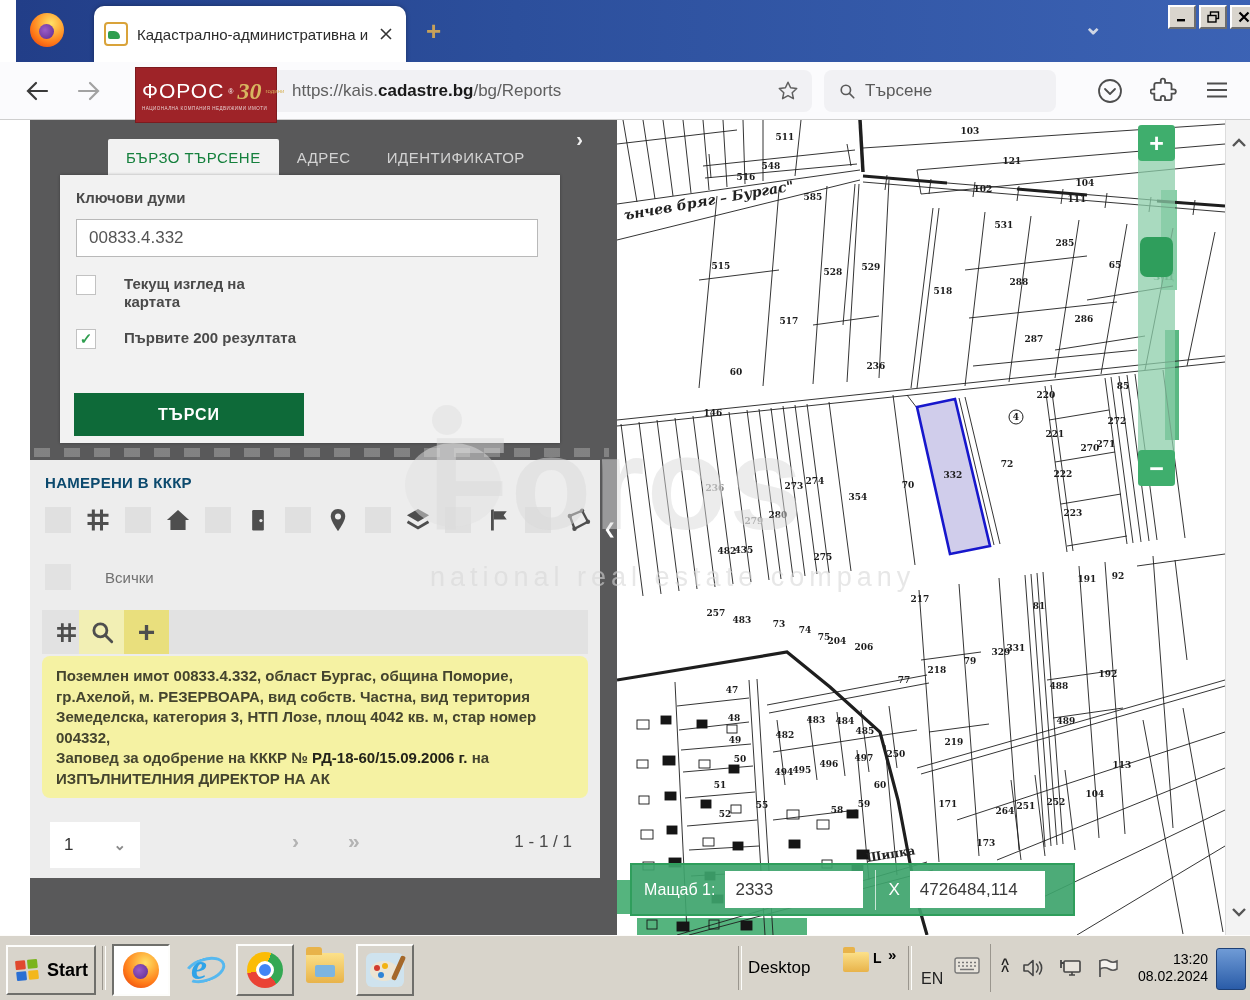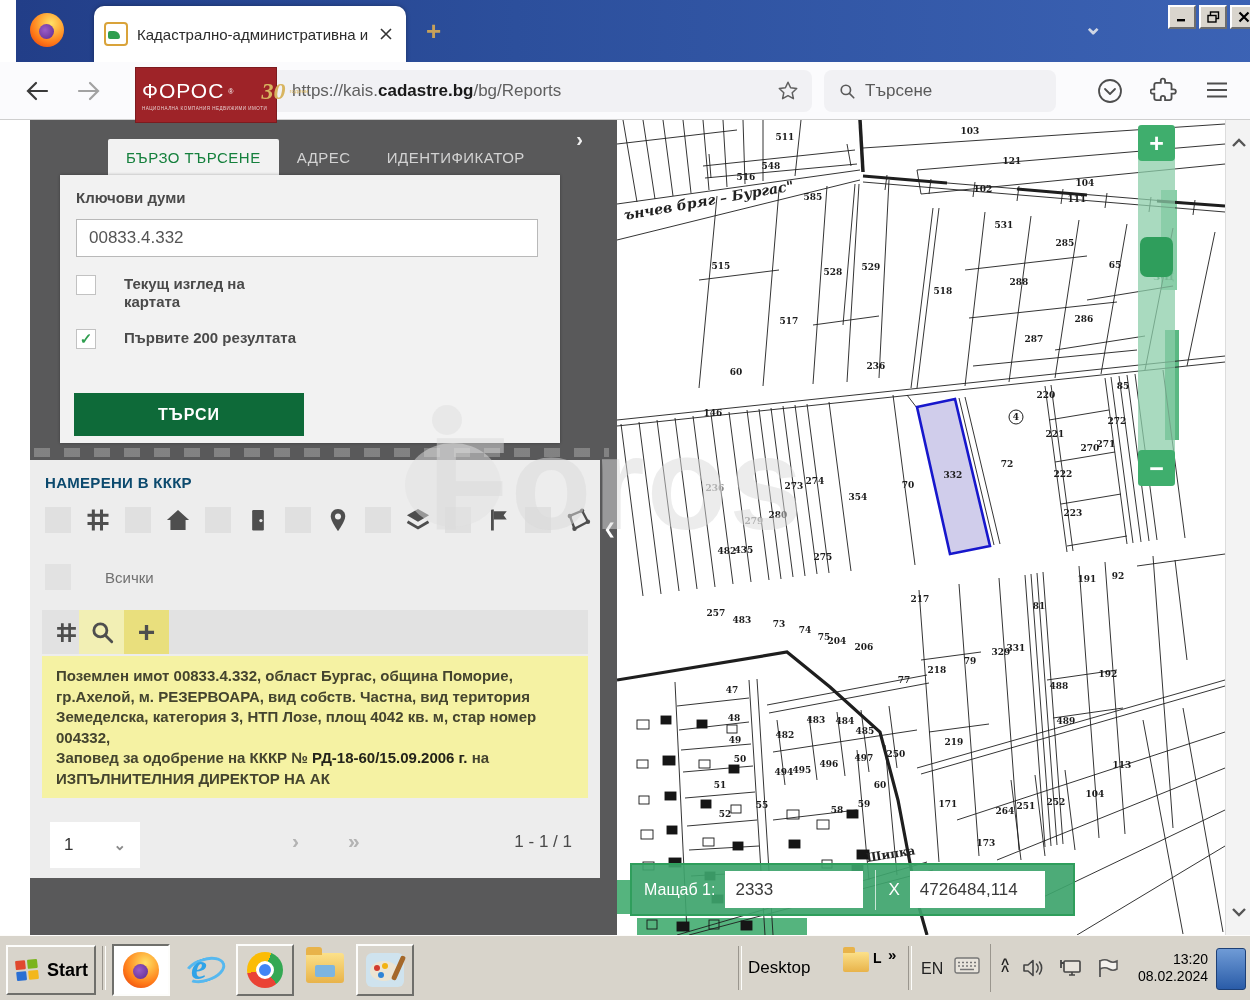--- a/index.html
+++ b/index.html
@@ -35,21 +35,21 @@
   #searchbox{position:absolute;left:824px;top:8px;width:232px;height:42px;background:#f1f1f4;border-radius:8px;
     display:flex;align-items:center;gap:9px;padding-left:14px;box-sizing:border-box;font-size:17px;color:#5a5a5a;}
   .nav-ico{position:absolute;top:15px;}
   #pocket-icon{left:1096px;}#puzzle-icon{left:1150px;}#menu-icon{left:1204px;}
   
   #foros-logo{position:absolute;left:136px;top:68px;width:140px;height:54px;background:#9e2328;z-index:60;
     display:flex;flex-direction:column;justify-content:center;padding:2px 6px;box-sizing:border-box;box-shadow:0 0 0 1px #7c1b1f;}
   #foros-logo .row{display:flex;align-items:center;gap:4px;}
   #foros-logo .brand{color:#fff;font-weight:normal;font-size:21px;letter-spacing:1px;}
   #foros-logo .reg{color:#fff;font-size:7px;vertical-align:top;}
-  #foros-logo .badge{color:#d8b560;font-family:"Liberation Serif",serif;font-style:italic;font-weight:bold;font-size:24px;line-height:20px;margin-left:24px;}
+  #foros-logo .badge{color:#d8b560;font-family:"Liberation Serif",serif;font-style:italic;font-weight:bold;font-size:24px;line-height:20px;}
   #foros-logo .badge-sub{color:#d8b560;font-size:6px;}
   #foros-logo .tagline{color:#e8cfcf;font-size:4.5px;letter-spacing:.5px;margin-top:3px;white-space:nowrap;}
   
   #content{position:absolute;left:0;top:120px;width:1250px;height:815px;background:#fff;}
   #panel{position:absolute;left:30px;top:0;width:587px;height:815px;background:#59595a;}
   #panel-chevron{position:absolute;right:34px;top:8px;color:#f0f0f0;font-size:20px;font-weight:bold;}
   #panel-collapse{position:absolute;right:1px;top:400px;color:#fff;font-size:15px;}
   .ptabs{position:absolute;left:78px;top:18px;display:flex;align-items:flex-end;height:38px;}
   .ptab{font-size:15px;letter-spacing:.5px;color:#d2d2d2;padding:10px 18px;}
   .ptab.active{background:#f2f2f2;color:#15803d;border-radius:2px 2px 0 0;}
@@ -76,21 +76,21 @@
   #all-row{position:absolute;left:15px;top:104px;display:flex;align-items:center;gap:34px;}
   #all-row .fcb{background:#e2e2e2;}
   #all-label{font-size:15px;color:#707070;}
   #result-bar{position:absolute;left:12px;top:150px;width:546px;height:44px;background:#e2e2e2;display:flex;align-items:center;}
   #result-bar .ficon{width:25px;height:25px;margin-left:12px;}
   #result-title{font-size:16px;color:#3f3f3f;margin-left:14px;flex:1;}
   .ycell{width:45px;height:44px;display:flex;align-items:center;justify-content:center;flex:none;}
   #cell-search{background:#f2efb4;}
   #cell-add{background:#e9df7d;font-size:30px;font-weight:bold;color:#4e4e4e;line-height:30px;}
   #yellow-box{position:absolute;left:12px;top:196px;width:546px;height:142px;background:#f5f2a3;
-    font-size:15px;font-weight:bold;color:#44442e;line-height:20.5px;padding:10px 14px;box-sizing:border-box;}
+    font-size:15px;font-weight:bold;color:#44442e;line-height:20.5px;padding:10px 14px;box-sizing:border-box;border-radius:8px;}
   #pager{position:absolute;left:0;top:352px;width:570px;height:66px;}
   #page-select{position:absolute;left:20px;top:10px;width:90px;height:46px;background:#fff;display:flex;align-items:center;
     font-size:17px;color:#333;padding:0 14px;box-sizing:border-box;justify-content:space-between;}
   #page-select .caret{color:#8a8a8a;font-size:15px;font-weight:bold;}
   .pager-arrow{position:absolute;top:18px;font-size:21px;color:#b3b3b3;font-weight:bold;line-height:21px;}
   #pg-next{left:262px;}#pg-last{left:318px;letter-spacing:-2px;}
   #pager-range{position:absolute;right:28px;top:20px;font-size:17px;color:#4a4a4a;}
   
   #map{position:absolute;left:617px;top:0;width:608px;height:815px;background:#fff;overflow:hidden;}
   #map-svg{position:absolute;left:0;top:0;}
@@ -154,21 +154,21 @@
   .paintq .d1,.paintq .d2,.paintq .d3{position:absolute;width:6px;height:6px;border-radius:50%;}
   .paintq .d1{left:8px;top:12px;background:#d23b2e;}
   .paintq .d2{left:16px;top:10px;background:#f2b211;}
   .paintq .d3{left:12px;top:19px;background:#2f84d6;}
   .paintq .brush{position:absolute;right:3px;top:2px;width:5px;height:26px;background:#a5682a;transform:rotate(24deg);border-radius:2px;}
   #desktop-label{position:absolute;left:748px;top:22px;font-size:17px;color:#000;}
   #tb-folder{position:absolute;left:843px;top:16px;width:26px;height:20px;background:linear-gradient(#fce18a,#e8b34a);border-radius:2px;}
   #tb-folder::before{content:"";position:absolute;left:0;top:-5px;width:12px;height:6px;background:#e8b34a;border-radius:2px 2px 0 0;}
   #tb-letter{position:absolute;left:873px;top:14px;font-size:14px;font-weight:bold;color:#000;}
   #tb-overflow{position:absolute;left:888px;top:10px;font-size:15px;font-weight:bold;color:#000;}
-  #lang-label{position:absolute;left:921px;top:24px;font-size:16px;color:#222;}
+  #lang-label{position:absolute;left:921px;top:34px;font-size:16px;color:#222;}
   #kb-btn{position:absolute;left:948px;top:14px;width:38px;height:32px;display:flex;align-items:center;justify-content:center;}
   #tray{position:absolute;left:990px;top:8px;width:222px;height:48px;border-left:1px solid #9a968e;display:flex;align-items:center;gap:12px;padding-left:10px;box-sizing:border-box;}
   #tray-up{display:flex;flex-direction:column;line-height:7px;font-weight:bold;font-size:14px;color:#222;}
   #clock{margin-left:auto;text-align:right;font-size:14px;color:#000;line-height:17px;padding-right:4px;}
   #show-desktop{position:absolute;left:1216px;top:12px;width:28px;height:40px;border-radius:3px;
     background:linear-gradient(#6f9bd6,#2a5ca8);border:1px solid #1d4077;}
 </style>
 </head>
 <body>
 <div id="screen">
@@ -667,20 +667,21 @@
             <path d="M2,2 L8,8 L14,2" fill="none" stroke="#555" stroke-width="2.4"></path>
           </svg>
     </div>
   </div>
 </div>
 
 <div id="watermark">
   <div id="wm-head"></div>
   <div id="wm-body"></div>
   <div id="wm-big">Foros</div>
+  <div id="wm-small">national real estate company</div>
 </div>
 
 <div id="taskbar">
   <div id="start-btn" class="raised">
     <svg width="26" height="26" viewBox="0 0 26 26">
       <g transform="rotate(-6 13 13)">
         <rect x="2" y="3" width="10" height="9" rx="1" fill="#e0482e"></rect>
         <rect x="14" y="3" width="10" height="9" rx="1" fill="#7bb41d"></rect>
         <rect x="2" y="14" width="10" height="9" rx="1" fill="#2a6fd3"></rect>
         <rect x="14" y="14" width="10" height="9" rx="1" fill="#f3b71c"></rect>

